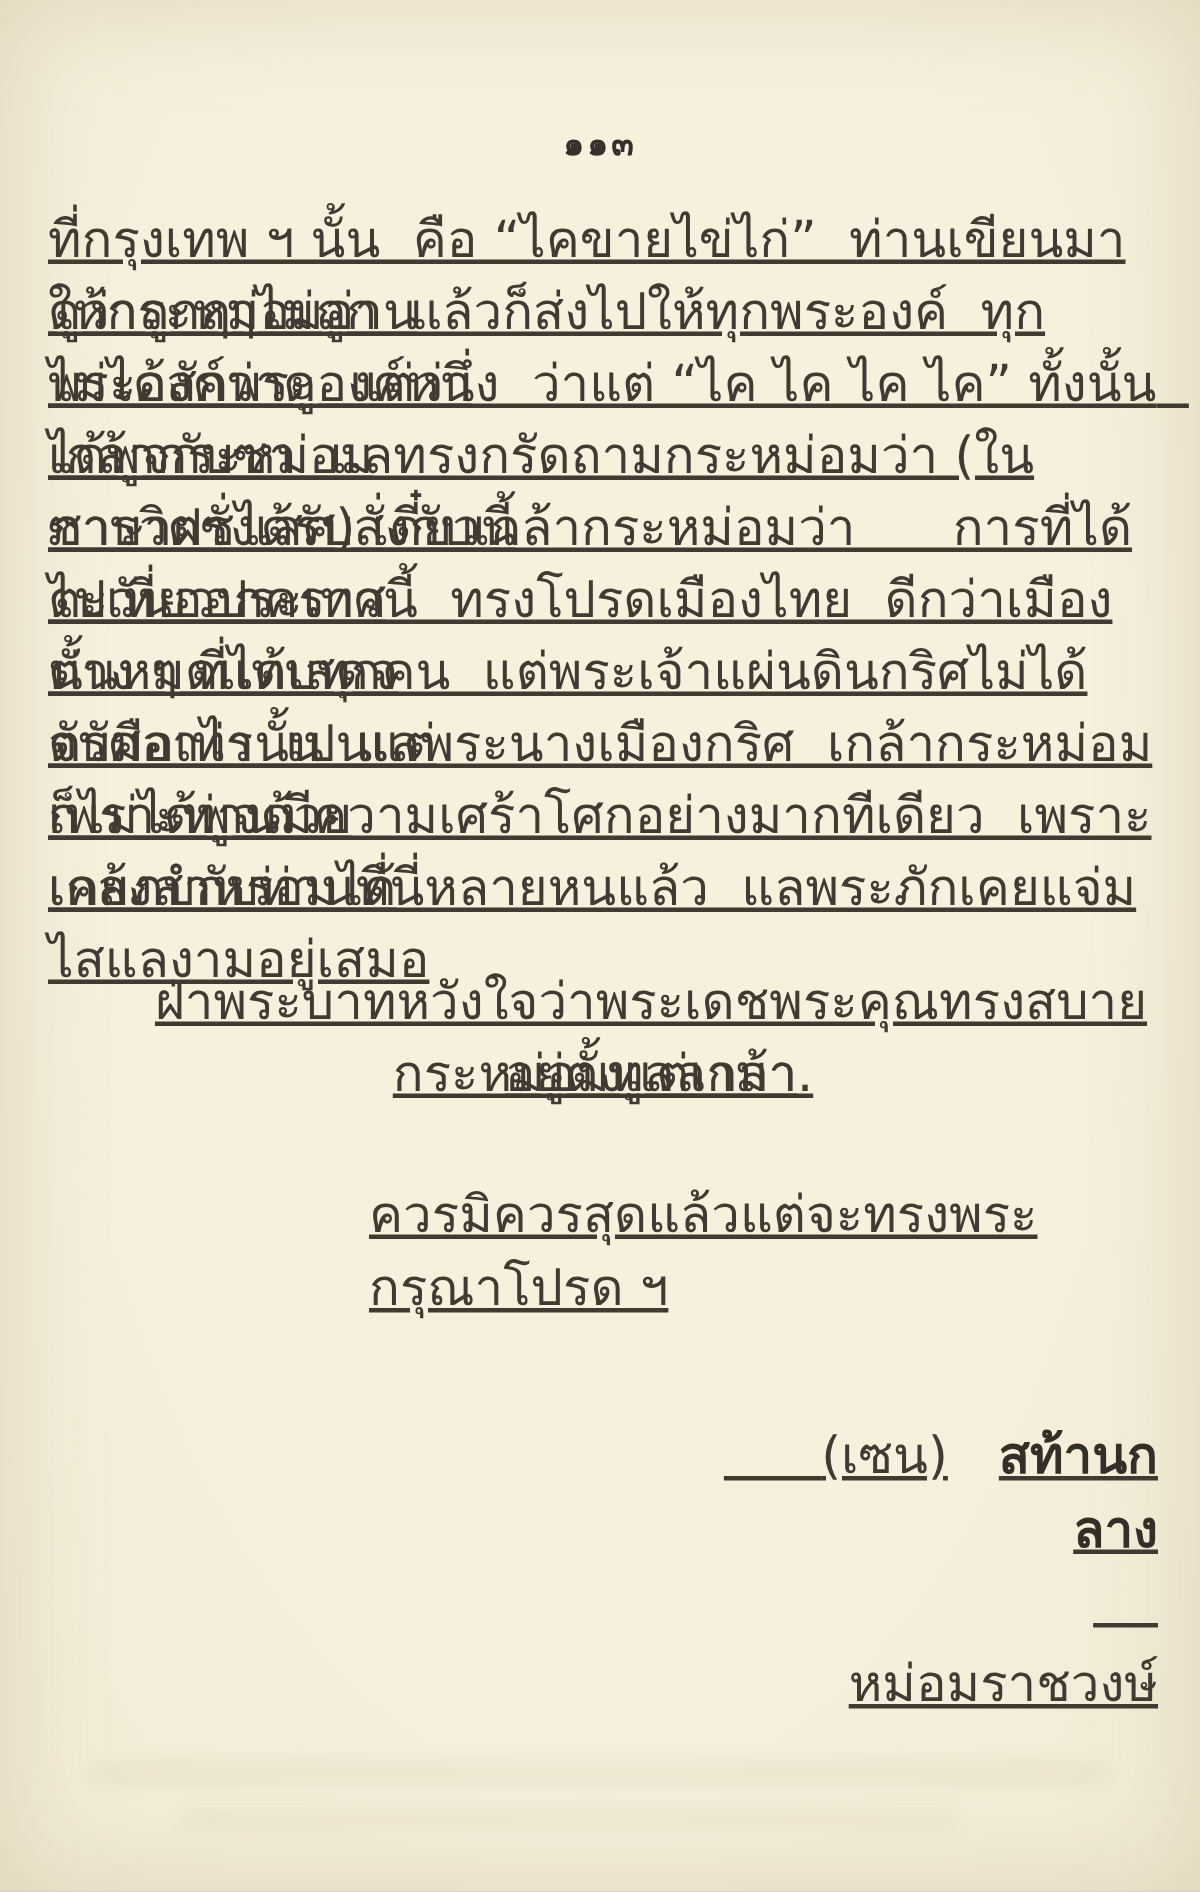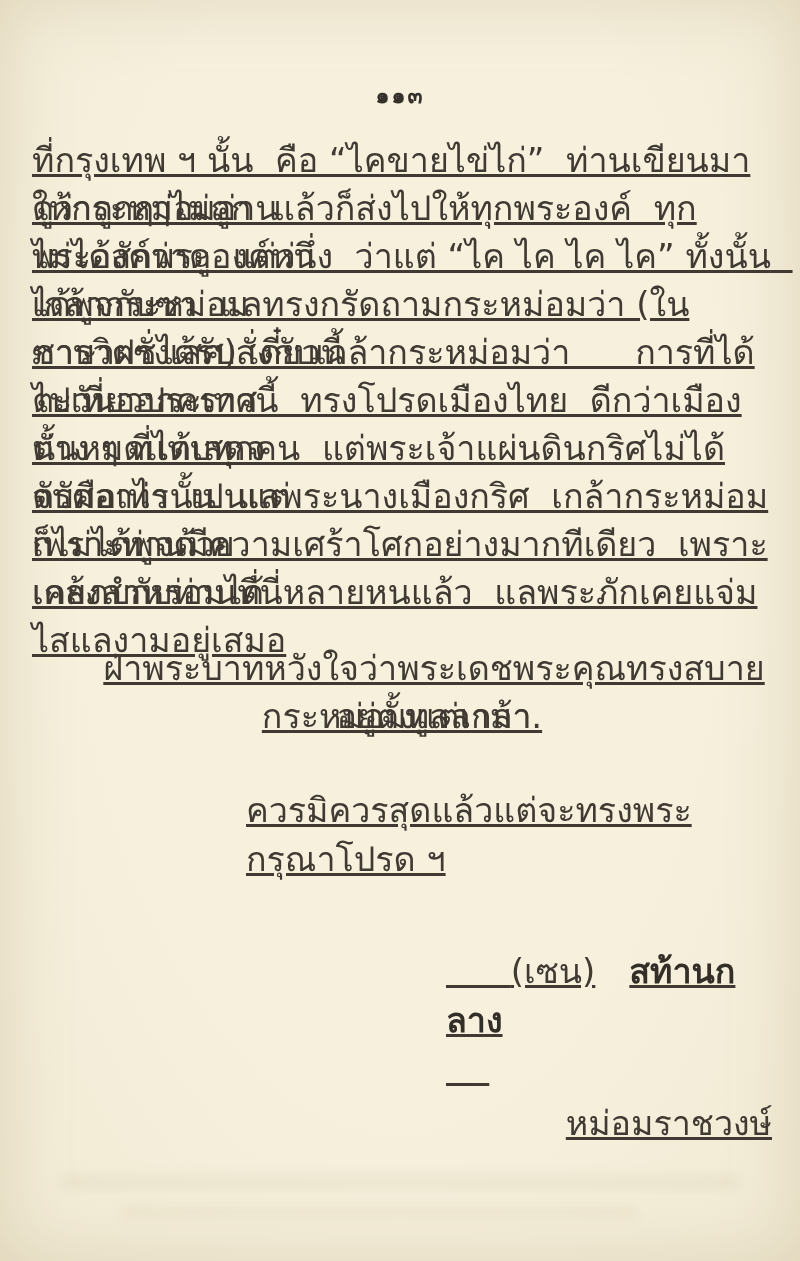--- a/index.html
+++ b/index.html
@@ -54,20 +54,21 @@
     margin-top: 46px;
     padding-left: 214px;
     line-height: 49px;
     white-space: pre-wrap;
   }
   .signature-line {
     margin-top: 14px;
     padding-left: 414px;
     line-height: 49px;
     white-space: pre-wrap;
+    text-align: right;
   }
   .signature-name {
     font-weight: bold;
     margin-left: 34px;
     color: #332e28;
   }
   .signature-title-line {
     margin-top: 5px;
     padding-left: 464px;
     line-height: 49px;

